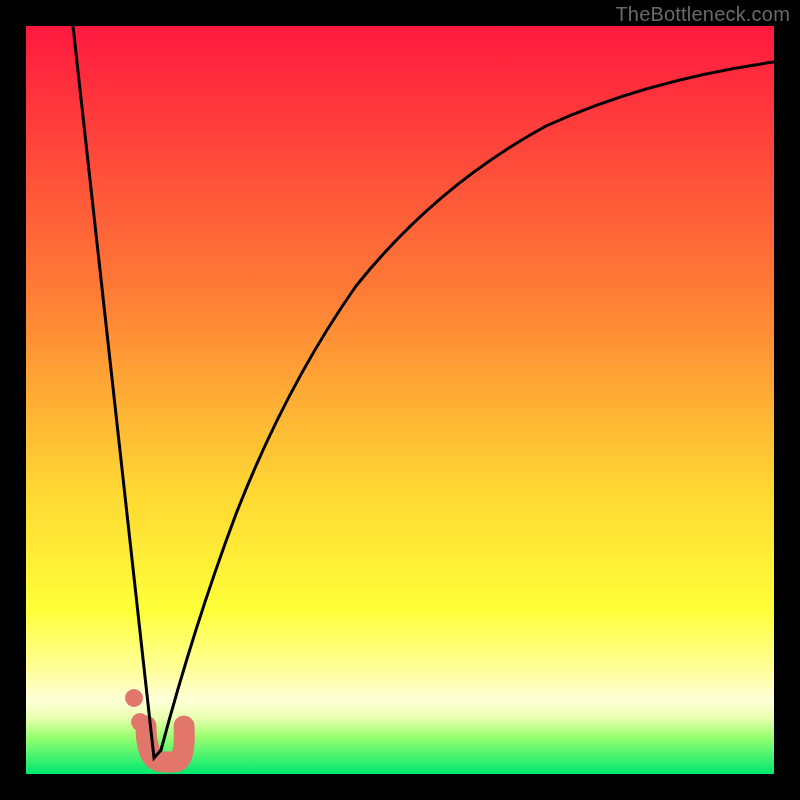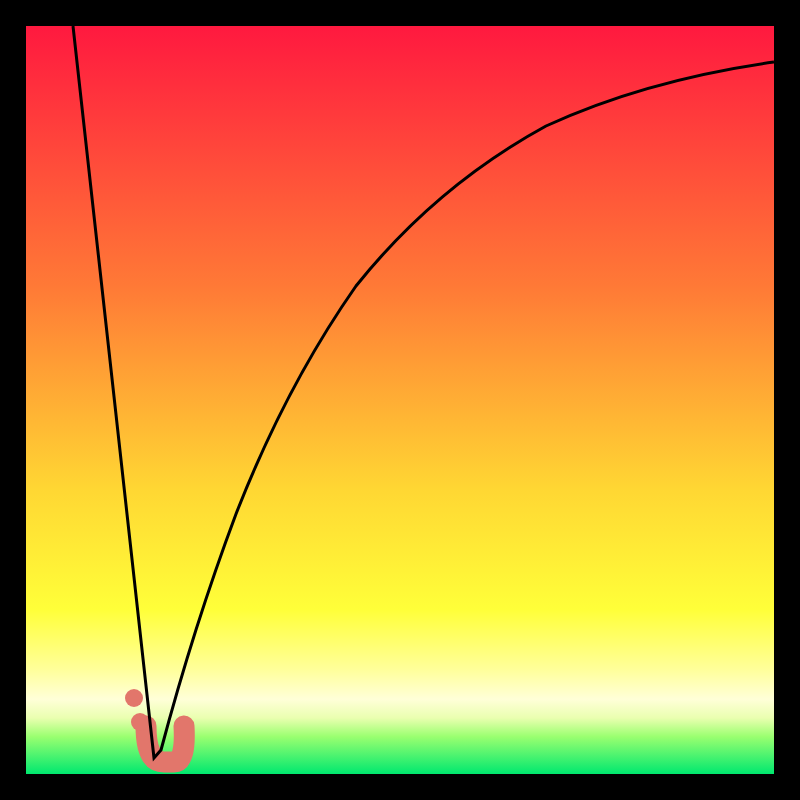--- a/index.html
+++ b/index.html
@@ -81,13 +81,14 @@
       <path fill="none" stroke="#000" stroke-width="3" d="M 47 0
                L 128 732
                L 135 724
                Q 168 600 210 488
                Q 260 360 330 260
                Q 410 160 520 100
                Q 620 54 748 36"></path>
     </svg>
   </div>
 
+  <div class="attribution">TheBottleneck.com</div>
 </div>
 
 </body></html>

